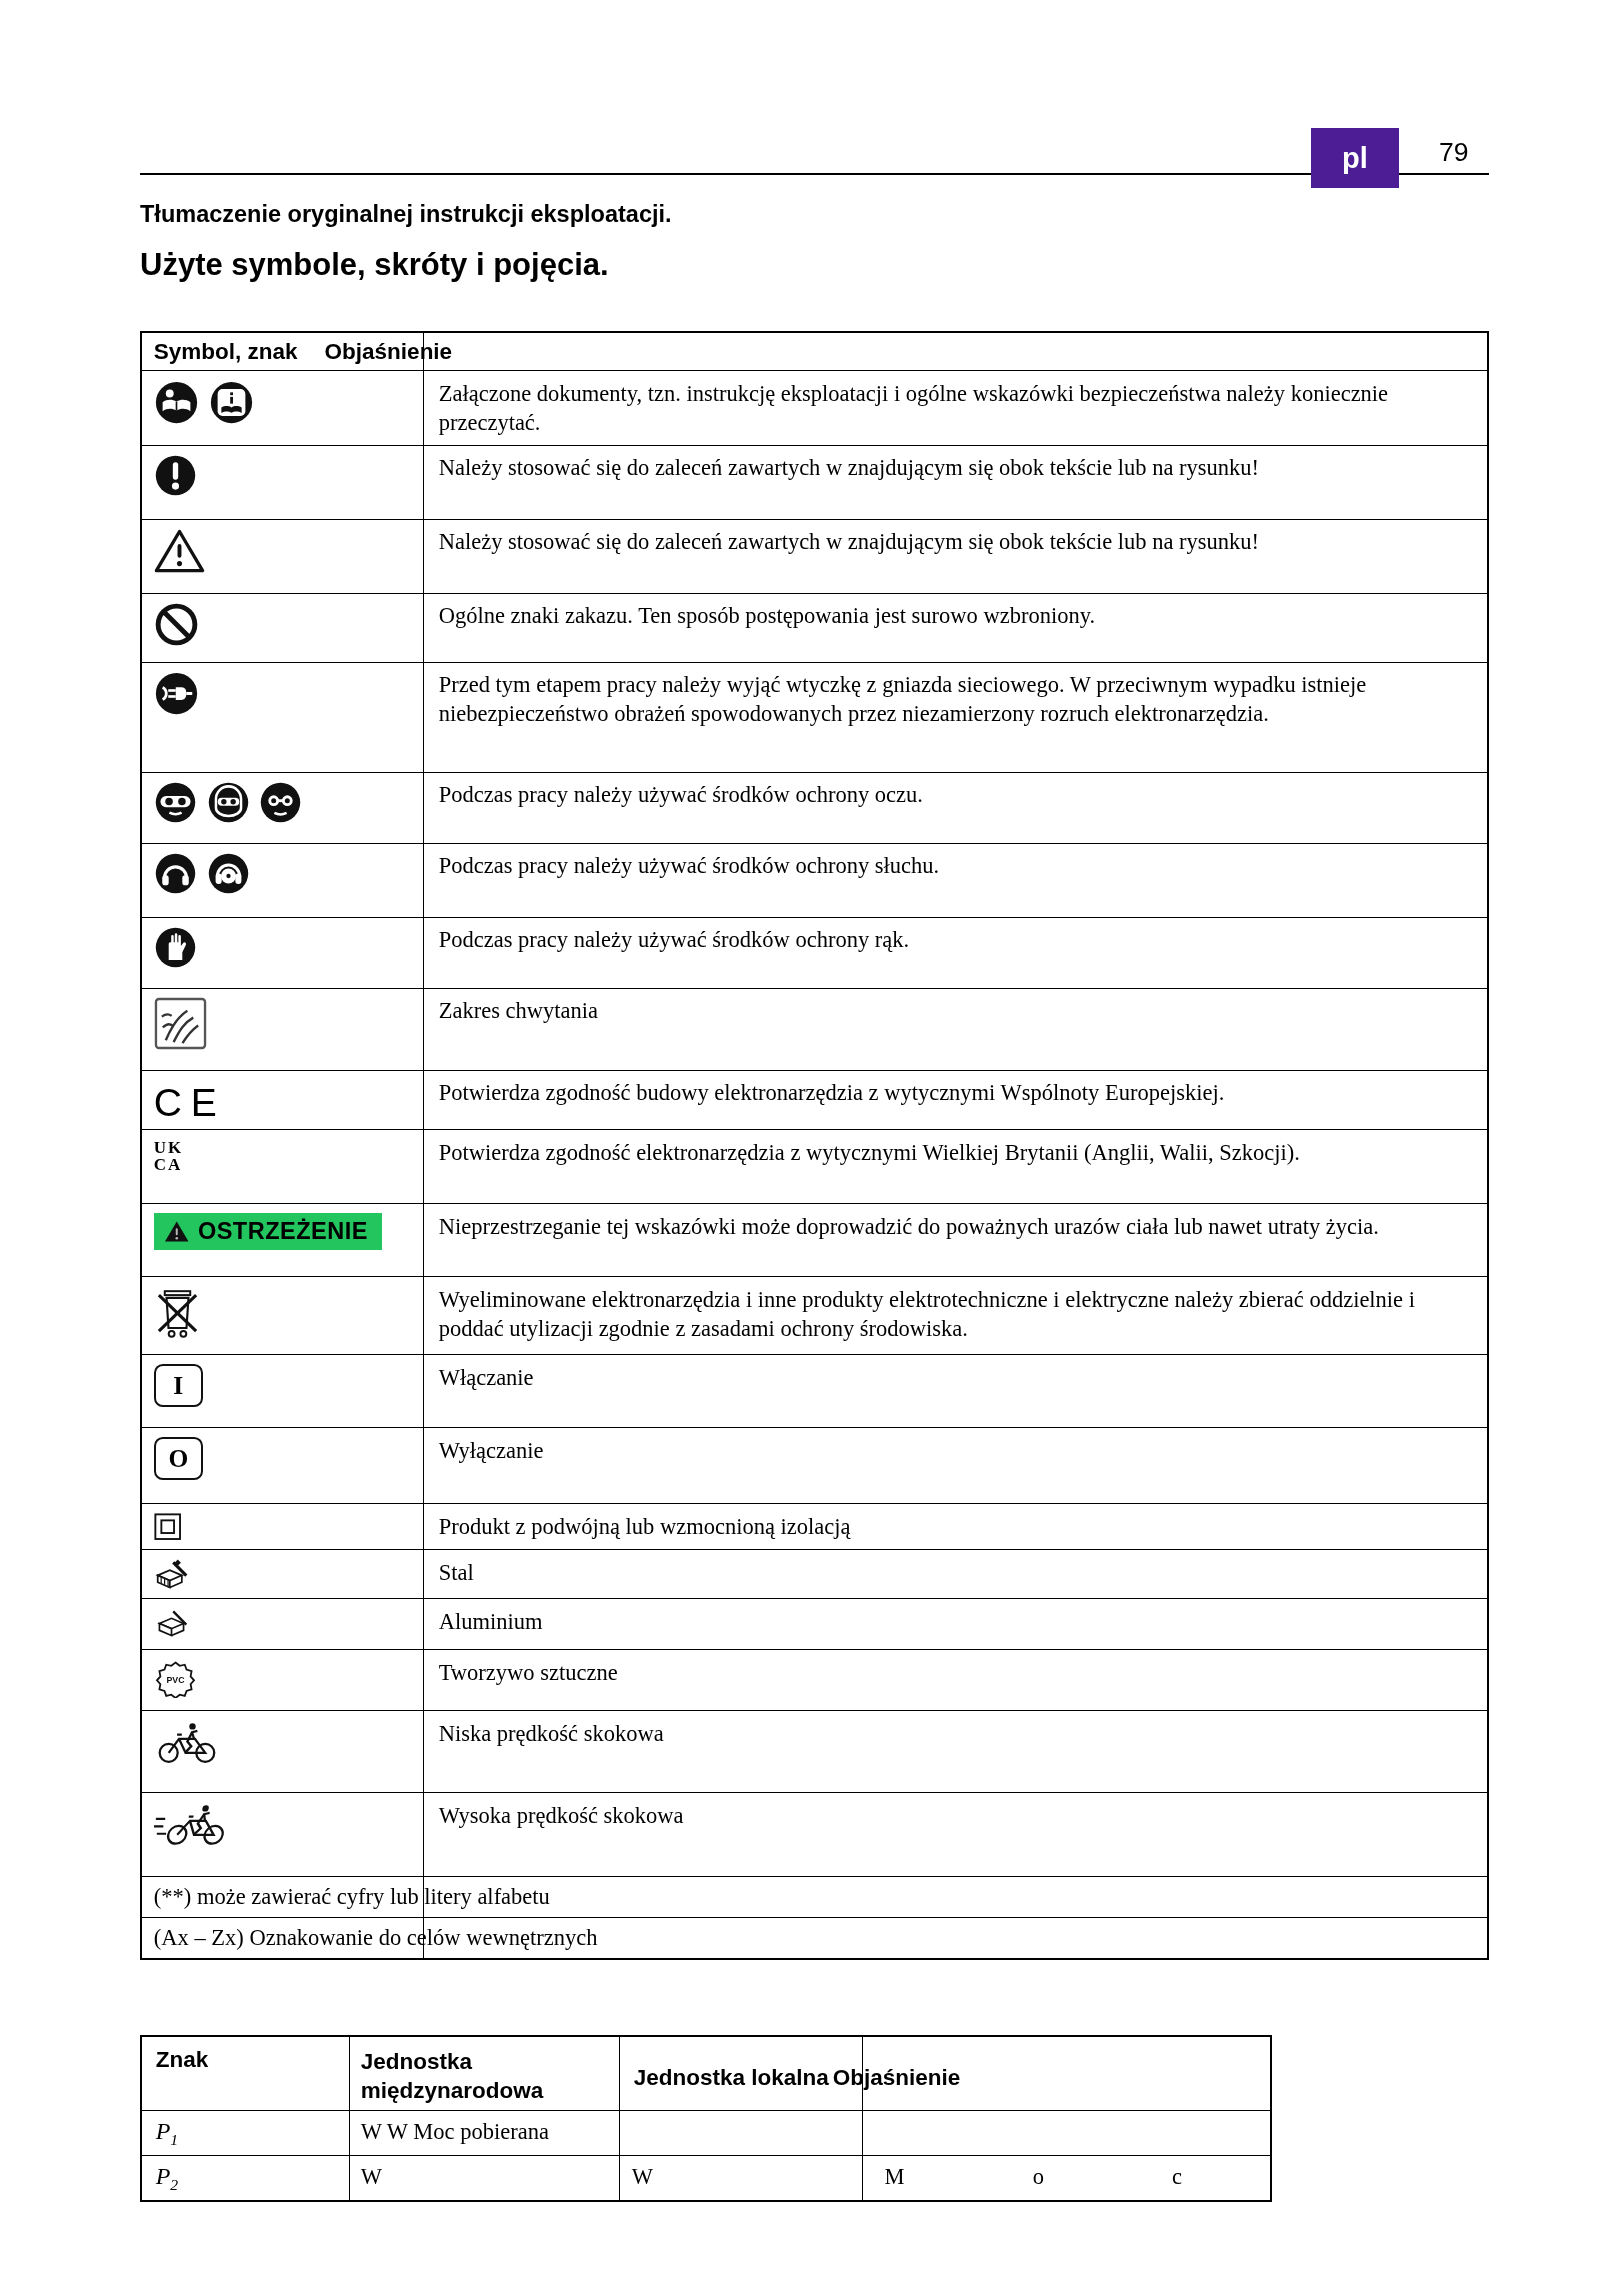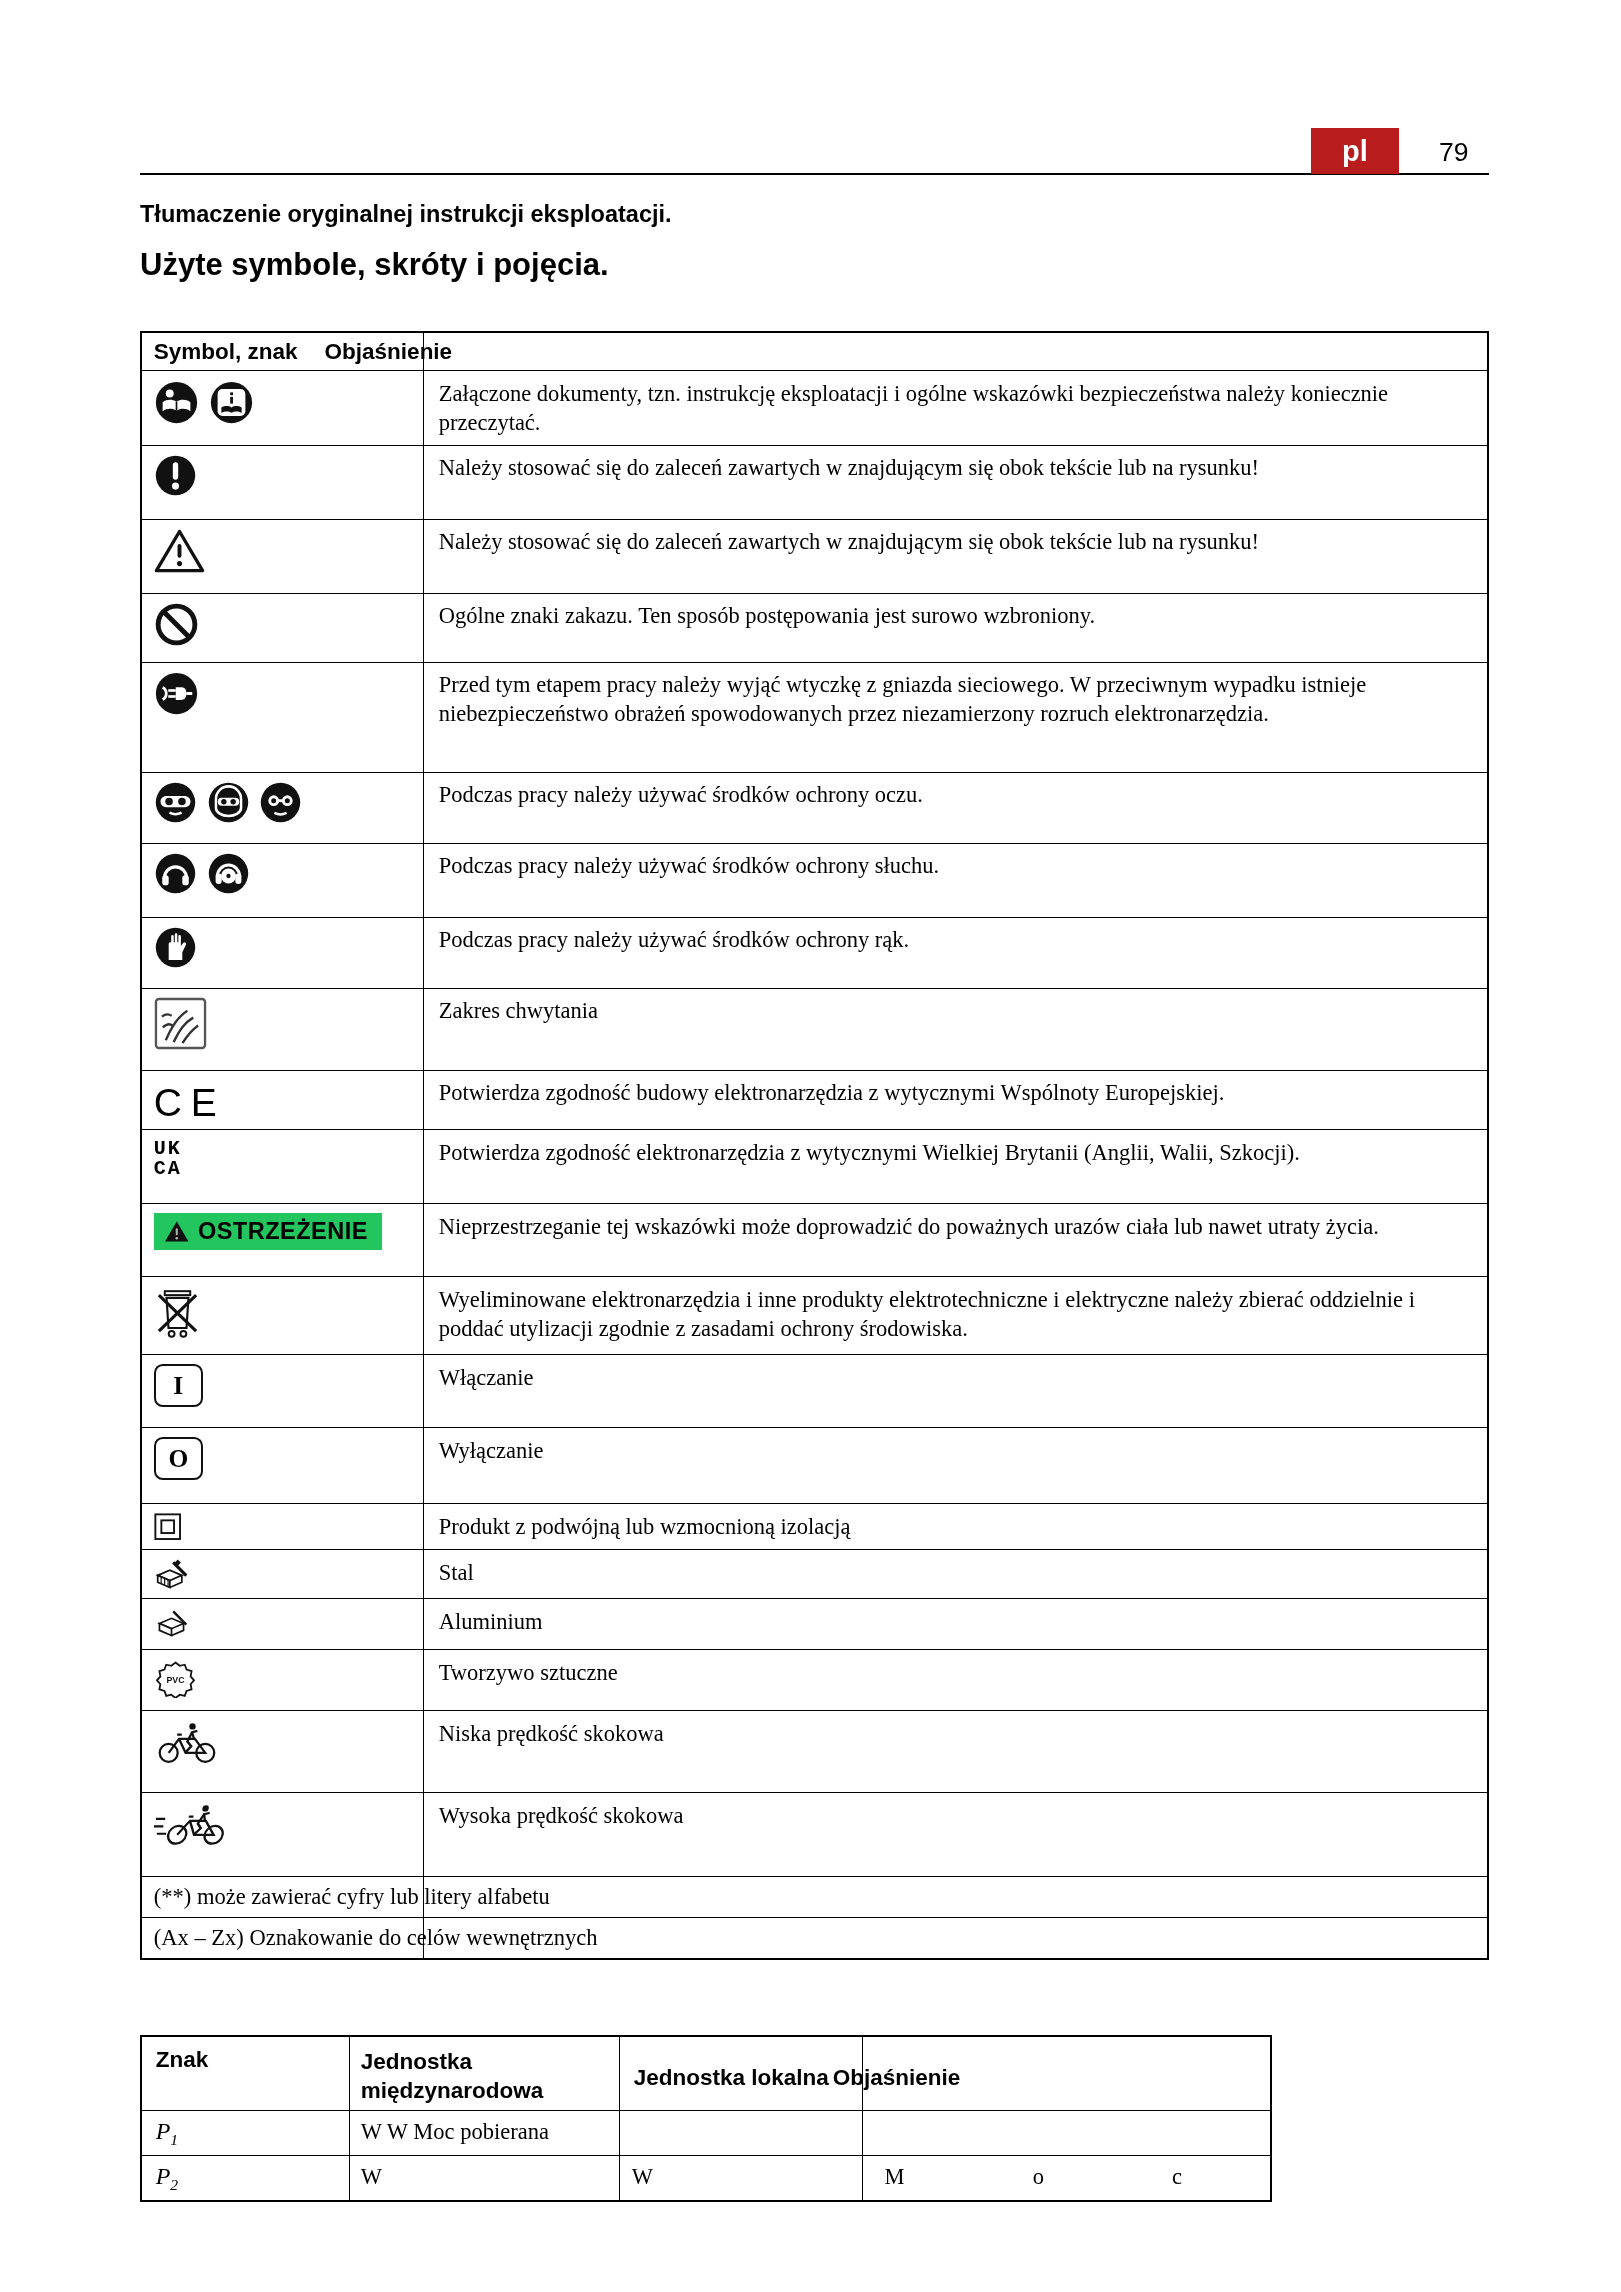--- a/index.html
+++ b/index.html
@@ -2,41 +2,41 @@
 <html><head>
 <meta charset="utf-8">
 <style>
   *{margin:0;padding:0;box-sizing:border-box}
   html,body{background:#fff}
   .page{position:relative;width:1621px;height:2293px;background:#fff;color:#000;
         font-family:"Liberation Serif",serif;overflow:hidden}
 
   
   .rule{position:absolute;left:140px;top:173px;width:1349px;border-top:2px solid #000}
-  .lang-badge{position:absolute;left:1311px;top:128px;width:88px;height:46px;background:#b91c1c;color:#fff;
+  .lang-badge{position:absolute;left:1311px;top:128px;width:88px;height:60px;background:#4c1d95;color:#fff;
         font:bold 29px "Liberation Sans",sans-serif;display:flex;align-items:center;justify-content:center}
   .page-num{position:absolute;left:1439px;top:137px;font:26.5px "Liberation Sans",sans-serif}
   .subtitle{position:absolute;left:140px;top:201px;font:bold 23.5px "Liberation Sans",sans-serif}
   .title{position:absolute;left:140px;top:247px;font:bold 31px "Liberation Sans",sans-serif}
 
   
   .t1{position:absolute;left:140px;top:331px;width:1349px;border:2px solid #000}
   .t1-vline{position:absolute;left:281px;top:0;height:100%;border-left:1.5px solid #000}
   .t1-head{display:flex;align-items:center;gap:27px;min-height:37px;padding-left:11.8px;
         font:bold 22.5px "Liberation Sans",sans-serif}
   .r{display:flex;border-top:1.5px solid #000}
   .c1{width:281px;flex:none;padding:8.8px 7.8px 6.9px 11.8px;display:flex;gap:9.8px;align-items:flex-start}
   .c2{flex:1;padding:7.8px 17.6px 7.8px 15.7px;font-size:22.5px;line-height:1.29}
   .rfoot{display:flex;border-top:1.5px solid #000;min-height:41px;align-items:center}
   .cfull{padding:3.9px 11.8px;font-size:22.5px}
   .ic{flex:none;display:block}
 
   .ce-mark{font-family:"Liberation Sans",sans-serif;font-size:39px;font-weight:500;
         letter-spacing:8.8px;line-height:1;padding-top:3.9px}
-  .ukca{font-family:Liberation Mono, monospace;font-weight:bold;font-size:20px;line-height:1.02;
+  .ukca{font-family:Liberation Serif, serif;font-weight:bold;font-size:17px;line-height:1.02;
         letter-spacing:2px}
   .wbadge{background:#22c55e;display:inline-flex;align-items:center;gap:8.8px;padding:4.9px 13.7px 4.9px 9.8px;
         font:bold 23.5px "Liberation Sans",sans-serif;letter-spacing:0.5px}
   .iobox{width:49px;height:43px;border:2.9px solid #111;border-radius:8.8px;display:flex;align-items:center;
         justify-content:center;font:600 25.5px "Liberation Serif",serif;flex:none}
 
   
   .t2{position:absolute;left:140px;top:2035px;width:1132px;border:2px solid #000}
   .t2-vline{position:absolute;top:0;height:100%;border-left:1.5px solid #000}
   .v1{left:207px}.v2{left:477px}.v3{left:720px}

